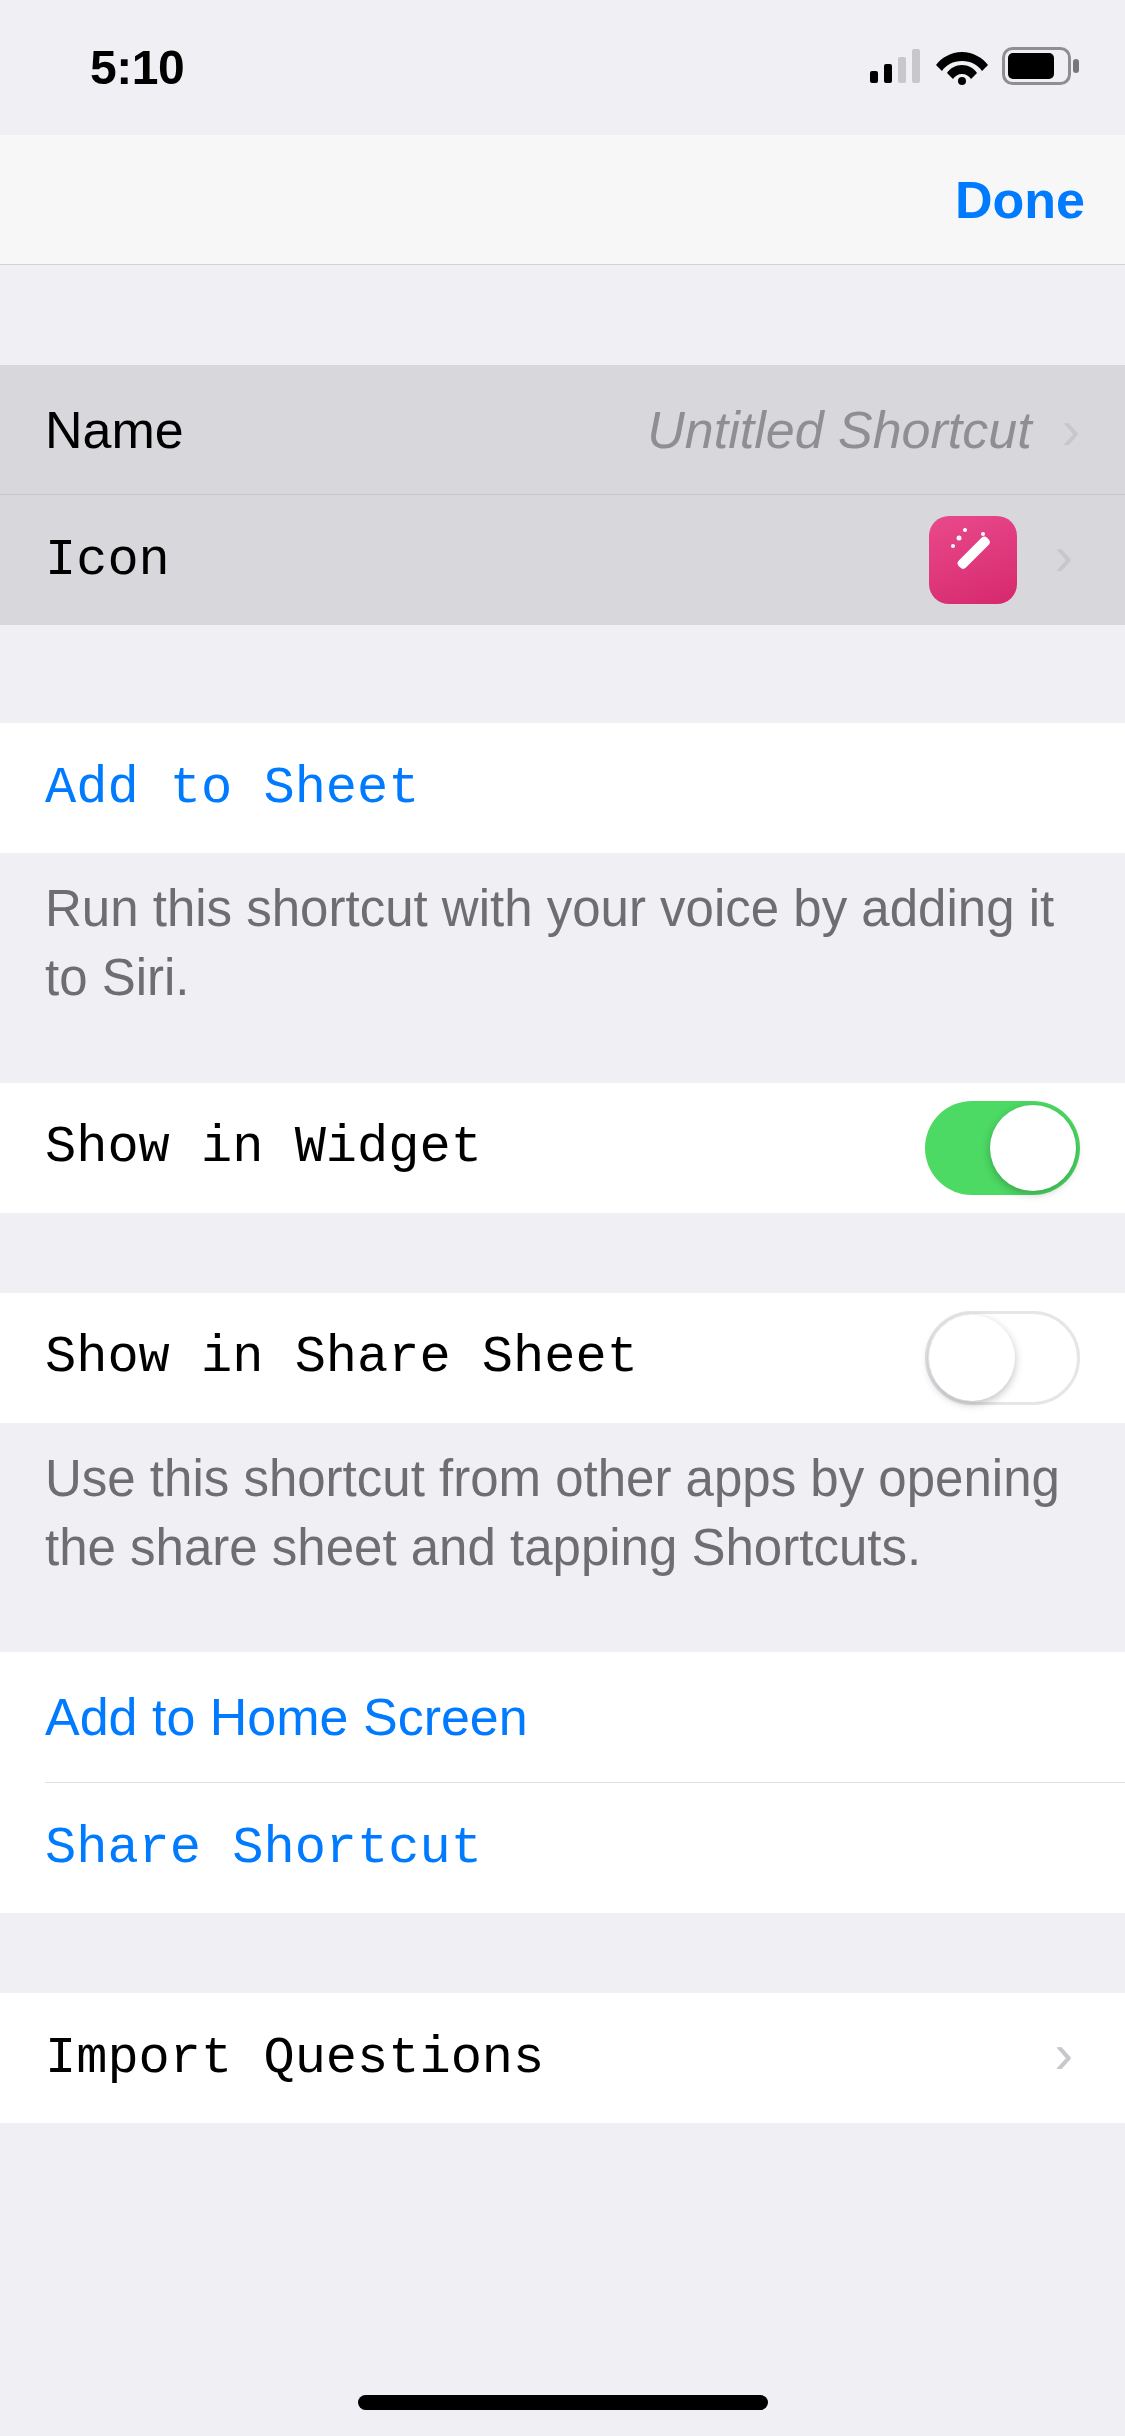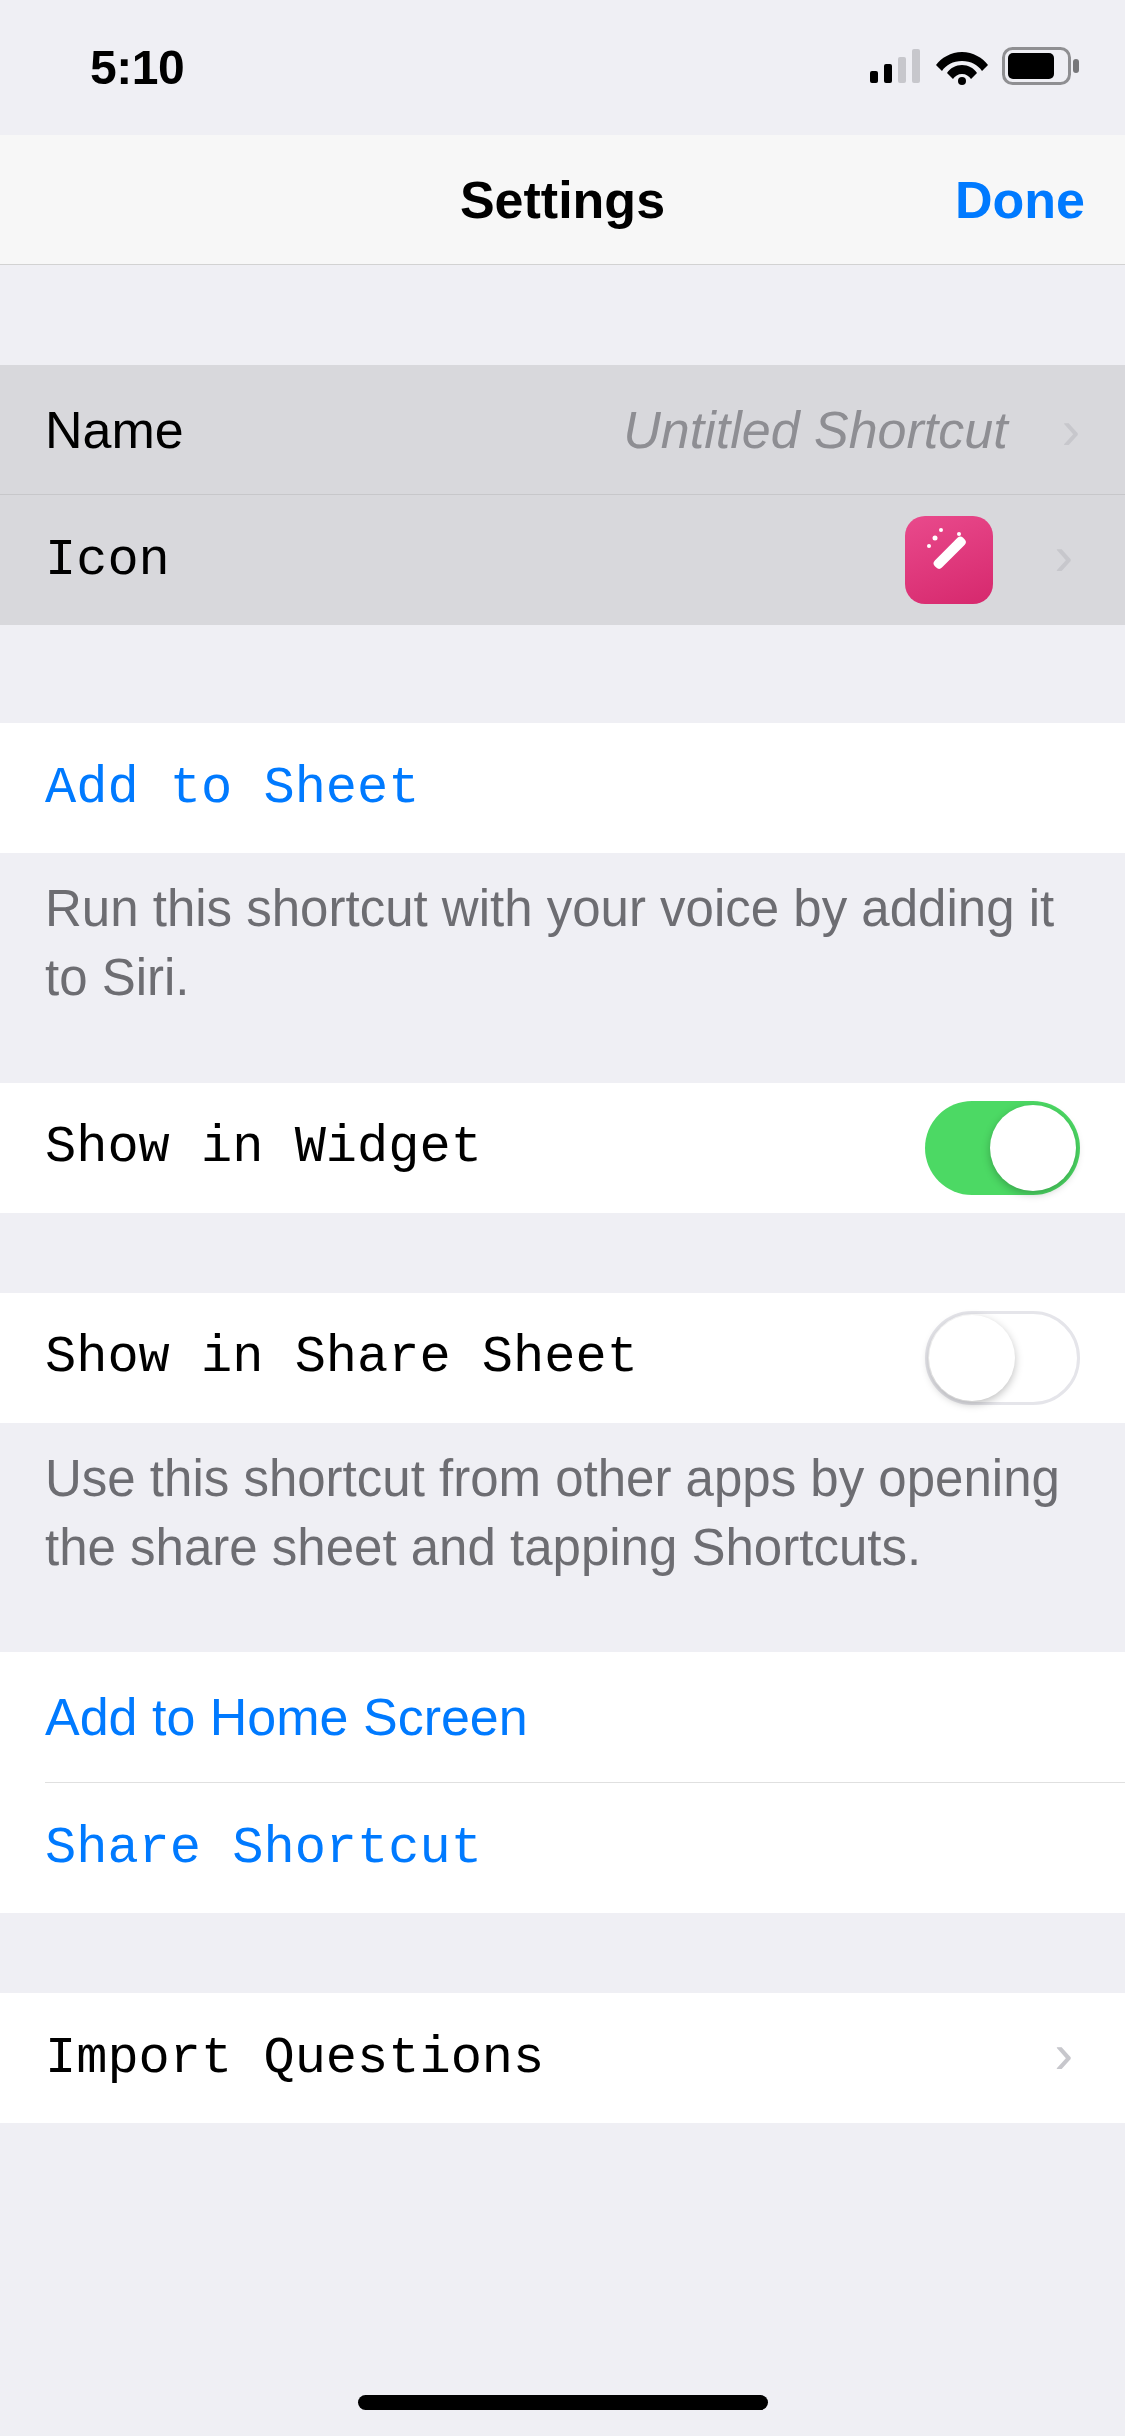--- a/index.html
+++ b/index.html
@@ -66,21 +66,20 @@
     .section-inset {
       background: #d8d8dc;
     }
     .row {
       min-height: 130px;
       display: flex;
       align-items: center;
       padding: 10px 45px;
       border-bottom: 1px solid rgba(0,0,0,0.1);
       font-size: 52px;
-      gap: 24px;
     }
     .row:last-child {
       border-bottom: none;
       font-family: Liberation Mono, monospace;
     }
     .row-inset {
       border-bottom: 1px solid rgba(0,0,0,0.08);
     }
     .row-label {
       flex: 1;
@@ -193,21 +192,20 @@
       <svg width="78" height="38" viewBox="0 0 78 38">
         <rect x="1.5" y="1.5" width="66" height="35" rx="9" fill="none" stroke="#000" stroke-width="3" opacity="0.4"></rect>
         <rect x="6" y="6" width="46" height="26" rx="5" fill="#000"></rect>
         <rect x="71" y="12" width="6" height="14" rx="3" fill="#000" opacity="0.5"></rect>
       </svg>
     </span>
   </div>
 </div>
 
 <div class="nav-header">
-  <div class="nav-title">Settings</div>
   <div class="nav-done">Done</div>
 </div>
 
 <div class="section-gap"></div>
 
 <div class="section section-inset">
   <div class="row row-inset">
     <div class="row-label">Name</div>
     <div class="row-value">Untitled Shortcut</div>
     <div class="chevron">›</div>

